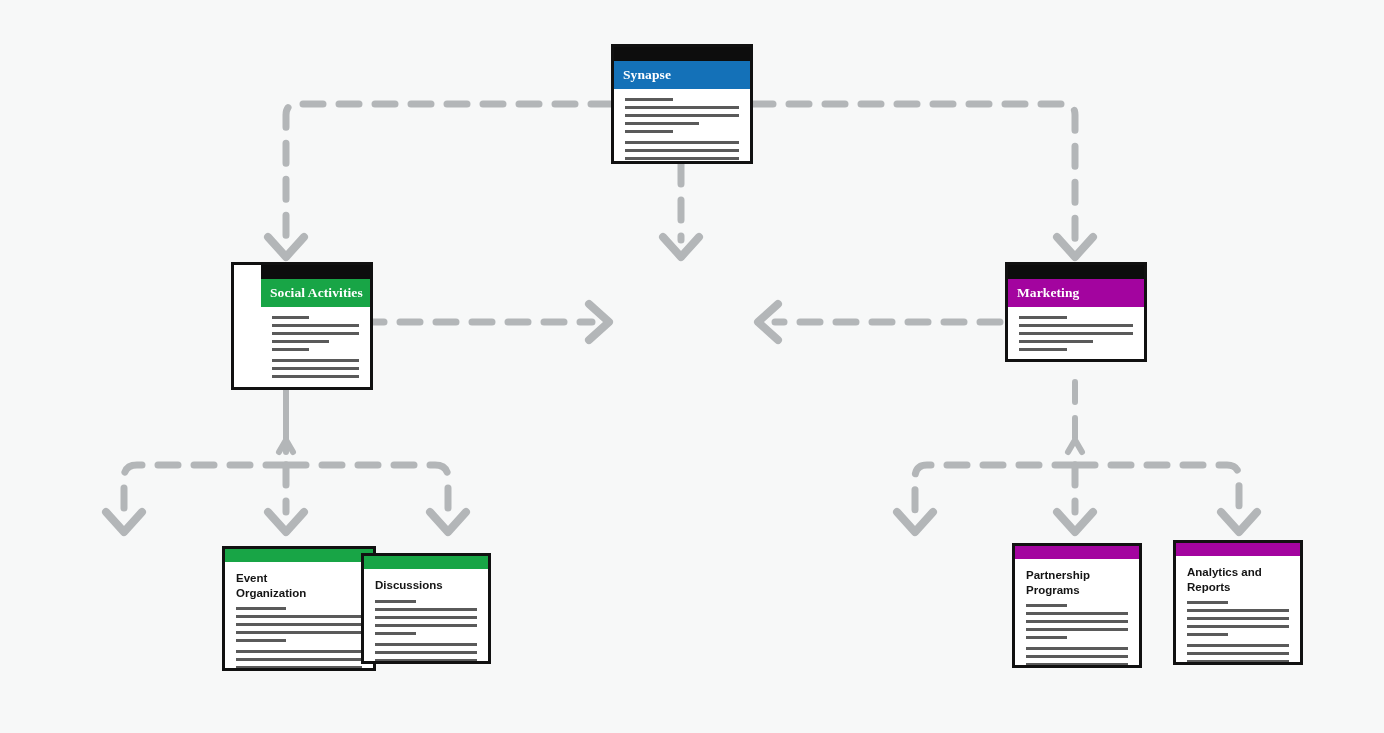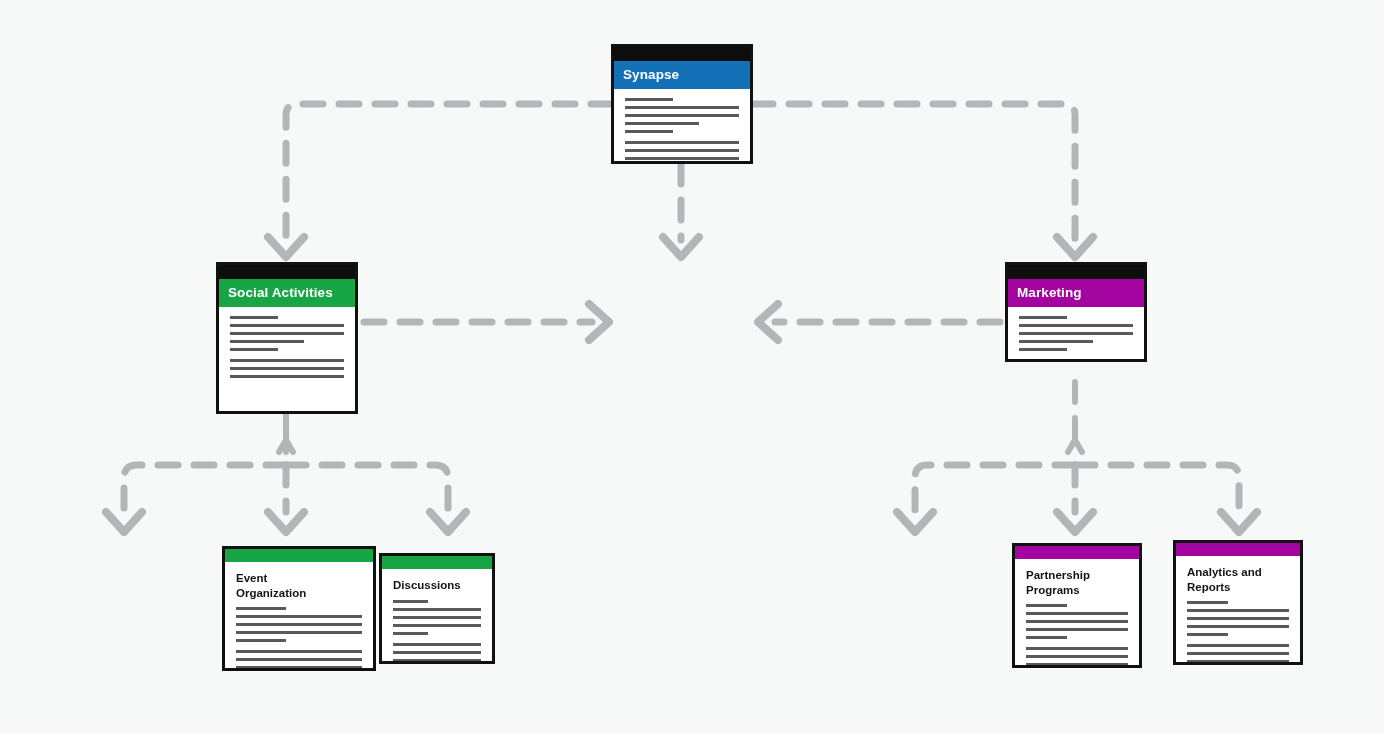--- a/index.html
+++ b/index.html
@@ -49,20 +49,21 @@
     padding: 0 9px;
     box-sizing: border-box;
   }
   .node-header .title {
     color: #ffffff;
     font-size: 13.5px;
     font-weight: bold;
     letter-spacing: 0.1px;
     line-height: 1;
     white-space: nowrap;
+    font-family: Liberation Serif, serif;
   }
   .node-body {
     flex: 1 1 auto;
     background: #ffffff;
     padding: 9px 11px 8px 11px;
     box-sizing: border-box;
     display: flex;
     flex-direction: column;
     justify-content: flex-start;
   }
@@ -162,21 +163,21 @@
         <div class="ln" style="width:65%"></div>
         <div class="ln gap" style="width:42%"></div>
         <div class="ln" style="width:100%"></div>
         <div class="ln" style="width:100%"></div>
         <div class="ln" style="width:100%"></div>
 
       </div>
     </div>
   </div>
 
-  <div class="node" style="left:216px; top:262px; width:142px; height:152px;">
+  <div class="node" style="left:231px; top:262px; width:142px; height:128px;padding-left:27px;">
     <div class="blackbar"></div>
     <div class="node-header" style="background:#18a546;">
       <span class="title">Social Activities</span>
     </div>
     <div class="node-body">
       <div class="lines">
         <div class="ln" style="width:42%"></div>
         <div class="ln" style="width:100%"></div>
         <div class="ln" style="width:100%"></div>
         <div class="ln" style="width:65%"></div>
@@ -223,21 +224,21 @@
         <div class="ln" style="width:100%"></div>
         <div class="ln gap" style="width:40%"></div>
         <div class="ln" style="width:100%"></div>
         <div class="ln" style="width:100%"></div>
         <div class="ln" style="width:100%"></div>
 
       </div>
     </div>
   </div>
 
-  <div class="node" style="left:379px; top:553px; width:116px; height:111px;">
+  <div class="node" style="left:361px; top:553px; width:130px; height:111px;">
     <div class="colorstrip" style="background:#18a546;"></div>
     <div class="node-body">
       <div class="leaf-title">Discussions</div>
       <div class="lines">
         <div class="ln" style="width:40%"></div>
         <div class="ln" style="width:100%"></div>
         <div class="ln" style="width:100%"></div>
         <div class="ln" style="width:100%"></div>
         <div class="ln gap" style="width:40%"></div>
         <div class="ln" style="width:100%"></div>

